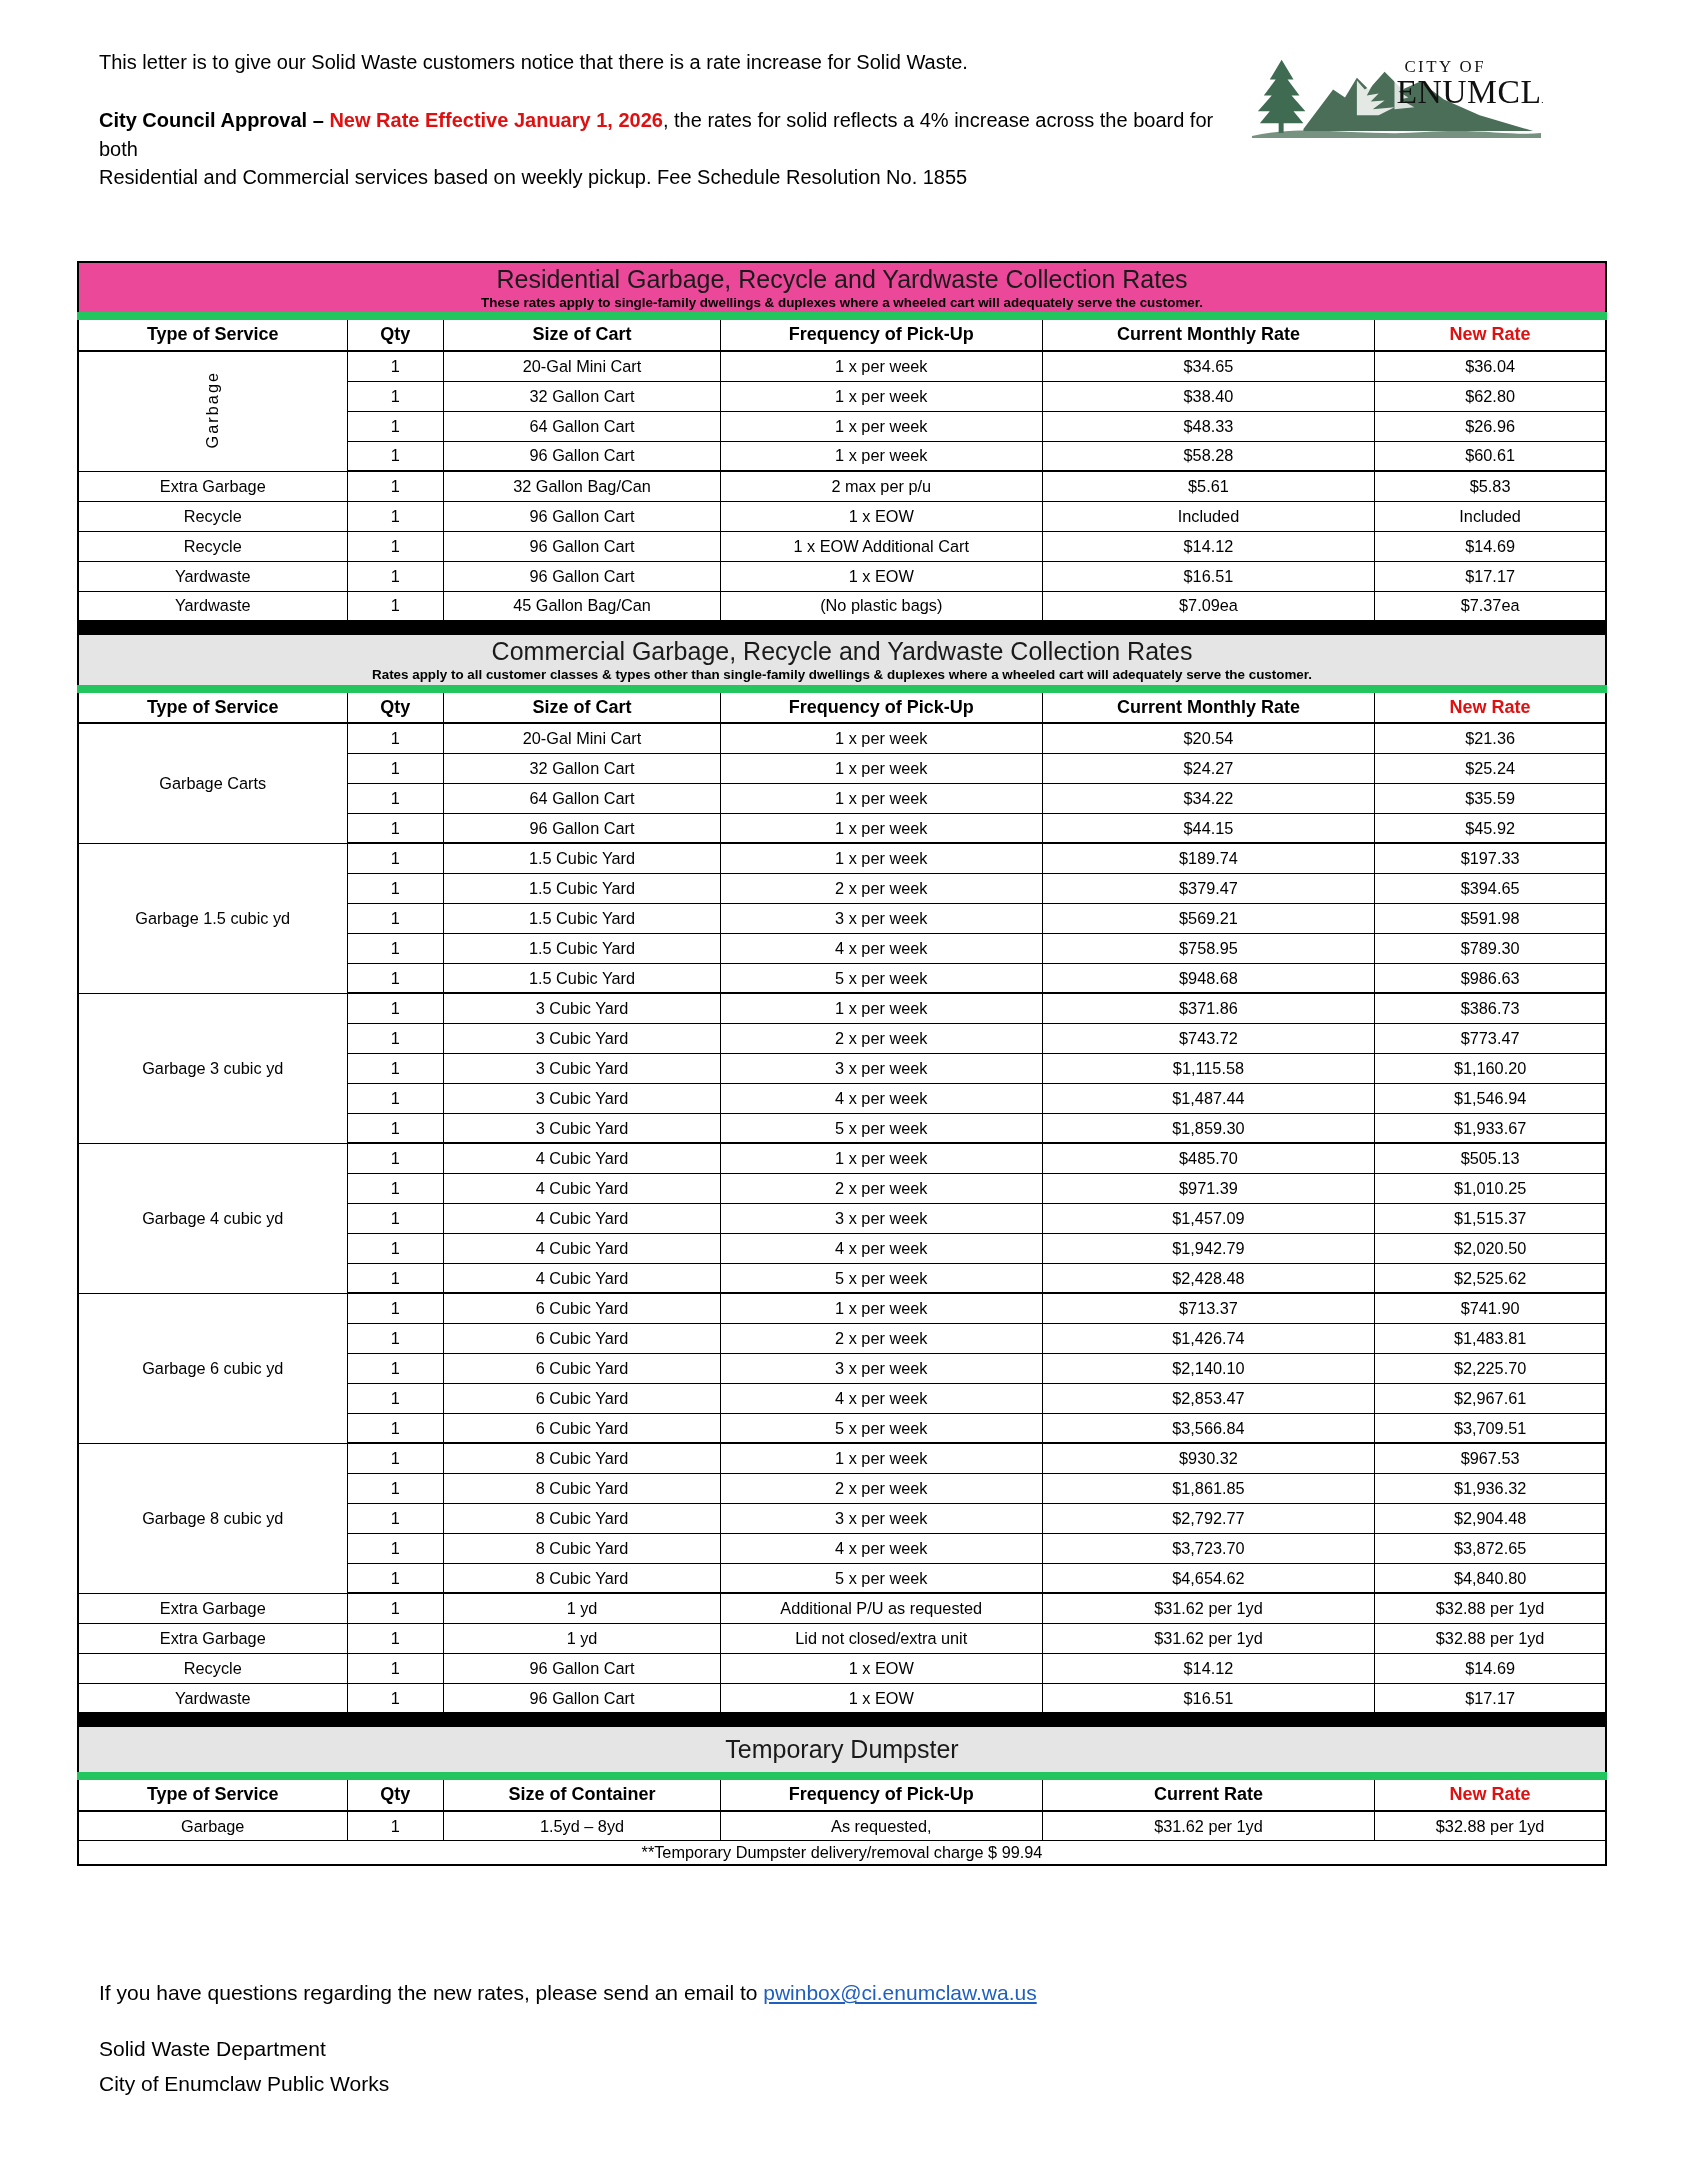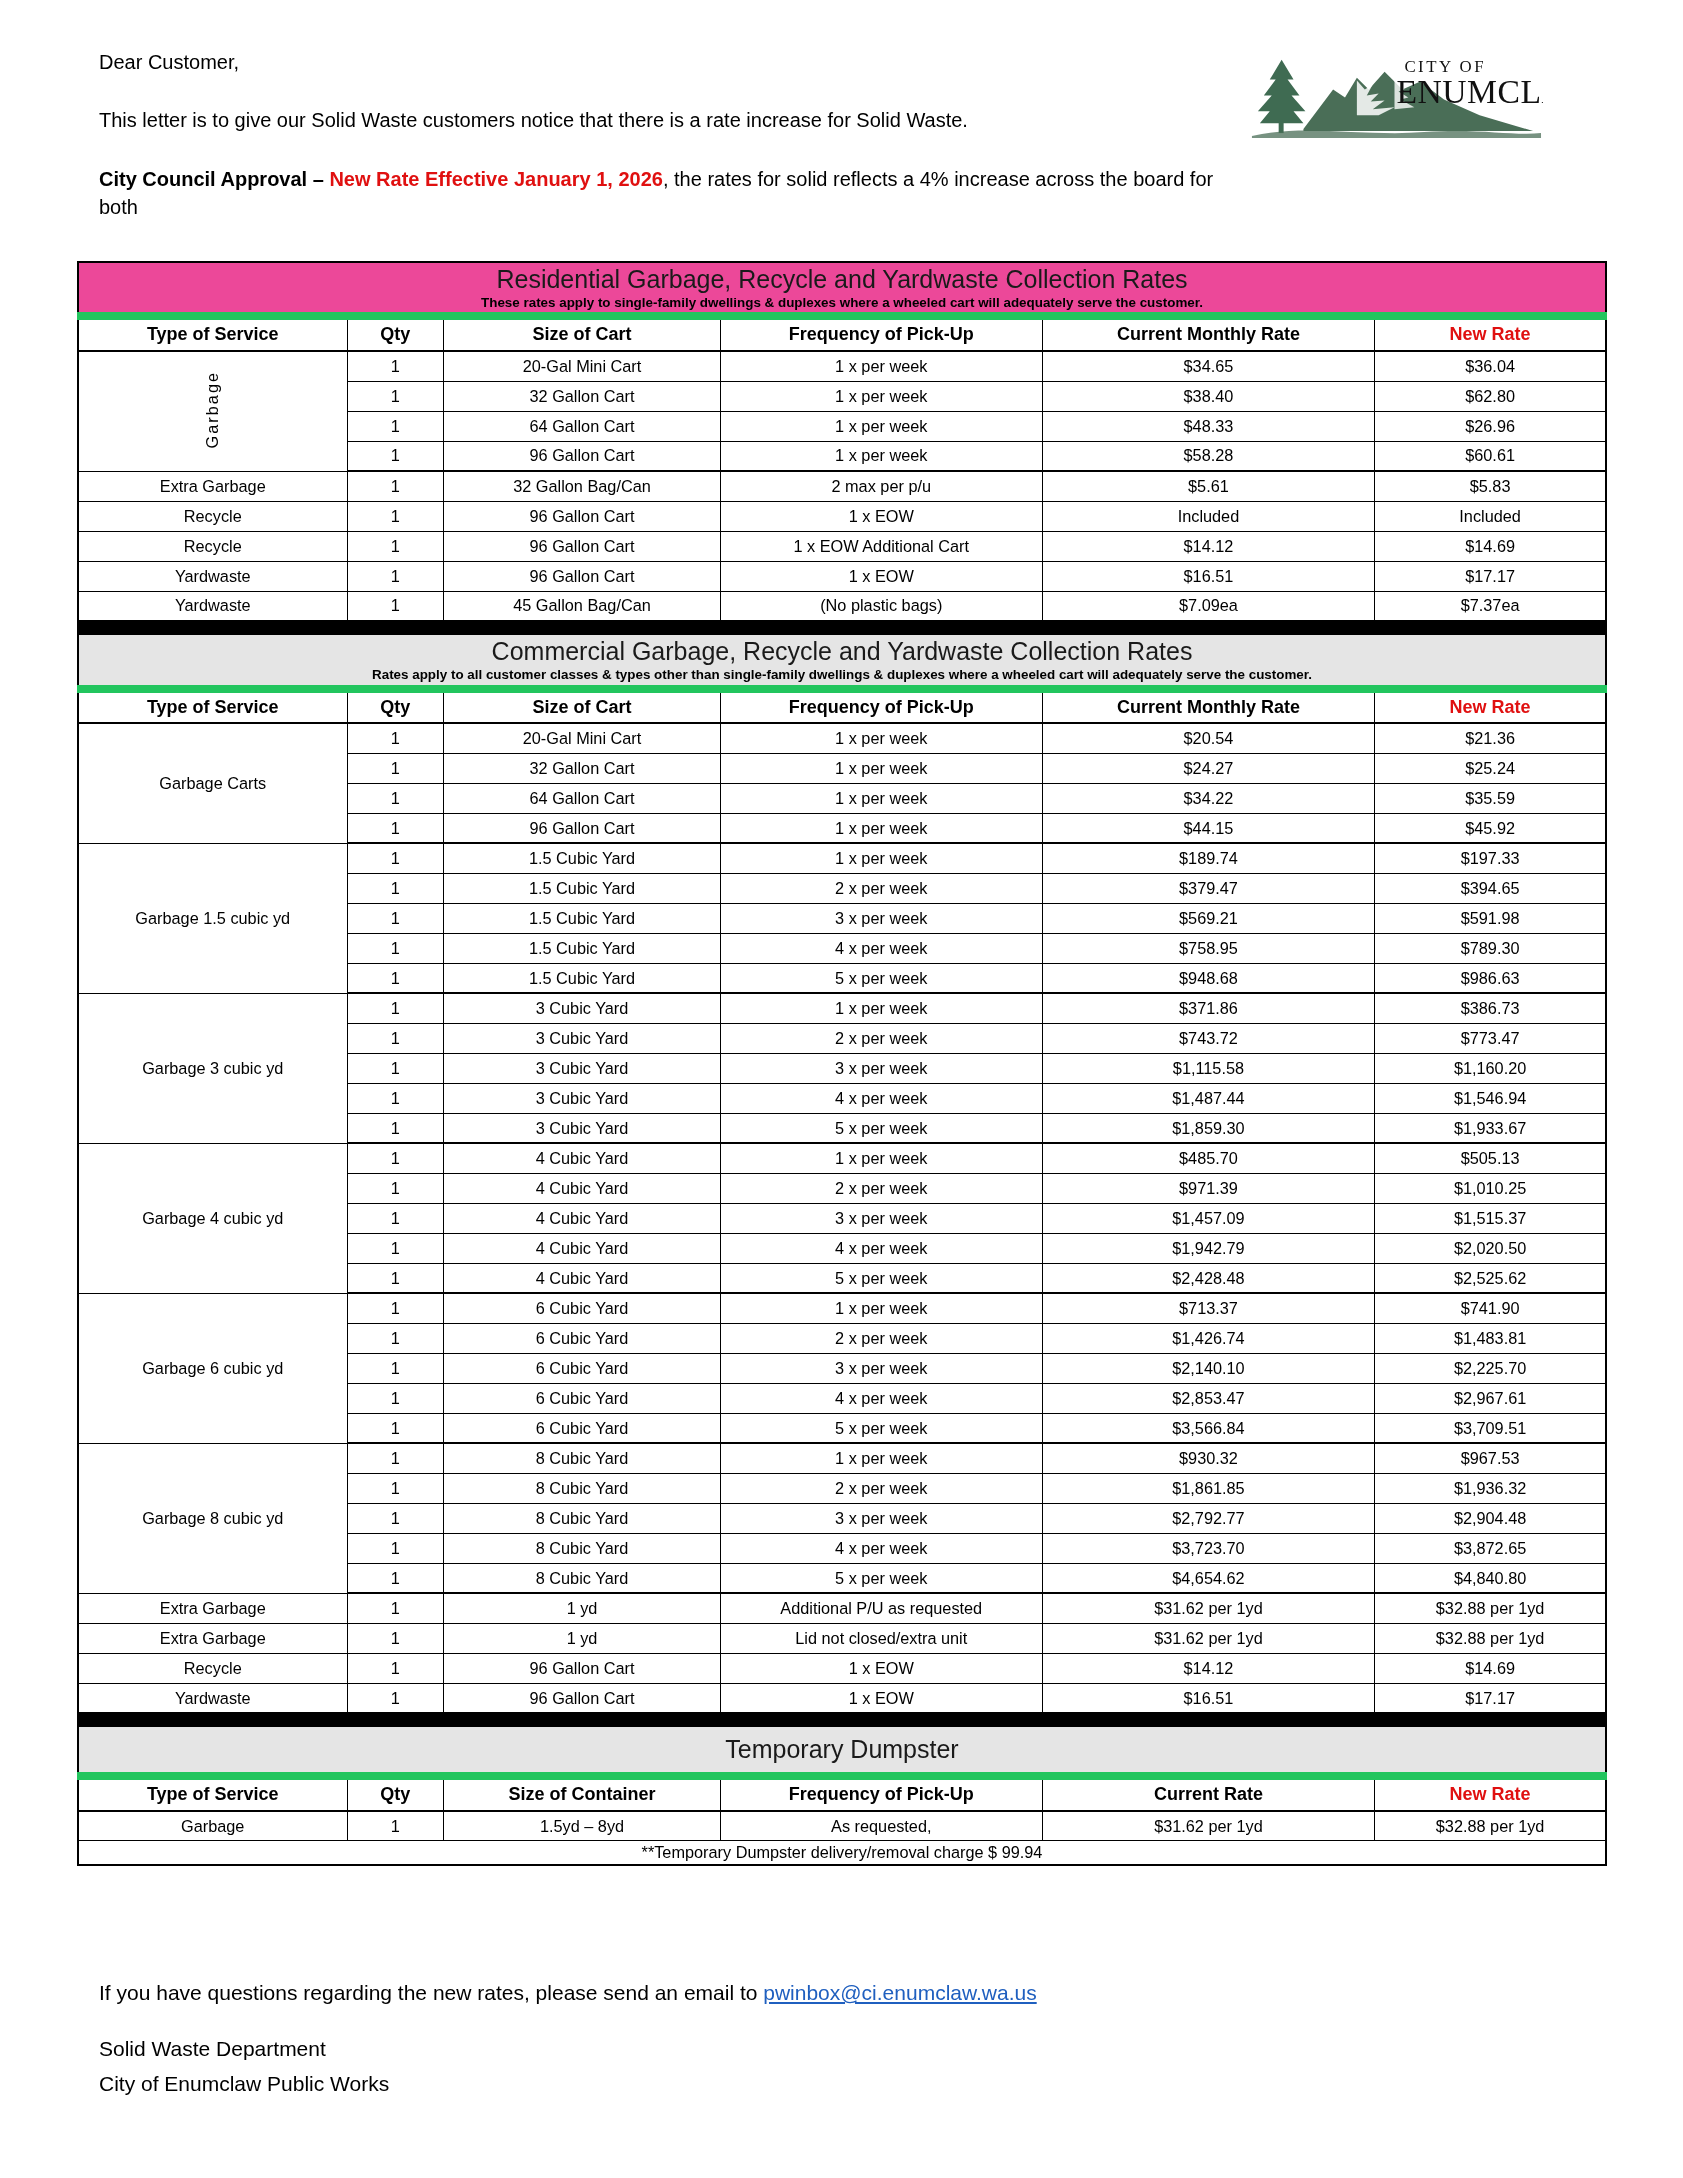--- a/index.html
+++ b/index.html
@@ -163,25 +163,25 @@
     color: #1F5FBF;
     text-decoration: underline;
   }
 </style>
 </head>
 <body>
 
 <div class="page">
 
   <div class="letter">
-    <p>Dear Customer,</p>
     <p>This letter is to give our Solid Waste customers notice that there is a rate increase for Solid Waste.</p>
     <p class="tight">
       <span class="bold">City Council Approval – </span><span class="red">New Rate Effective January 1, 2026</span><span>, the rates for solid reflects a 4% increase across the board for both</span>
     </p>
+    <p>Residential and Commercial services based on weekly pickup. Fee Schedule Resolution No. 1855</p>
   </div>
 
   <div class="logo">
     <svg viewBox="0 0 300 105" xmlns="http://www.w3.org/2000/svg">
 
       <path d="M58 92 L88 52 L100 60 L112 40 L124 52 L140 34 L158 52 L176 44 L200 62 L236 78 L270 88 L290 94 L58 94 Z" fill="#4A6E57"></path>
       <path d="M112 43 L120 52 L128 47 L122 58 L134 56 L126 64 L140 63 L128 72 L150 70 L134 78 L112 78 Z" fill="#ffffff" opacity="0.85"></path>
       <path d="M150 42 L160 52 L154 54 L164 60 L156 62 L170 70 L150 72 Z" fill="#ffffff" opacity="0.8"></path>
 
       <path d="M36 22 L48 42 L42 42 L54 58 L46 58 L60 74 L48 74 L58 86 L14 86 L24 74 L12 74 L26 58 L18 58 L30 42 L24 42 Z" fill="#3F6B52"></path>

